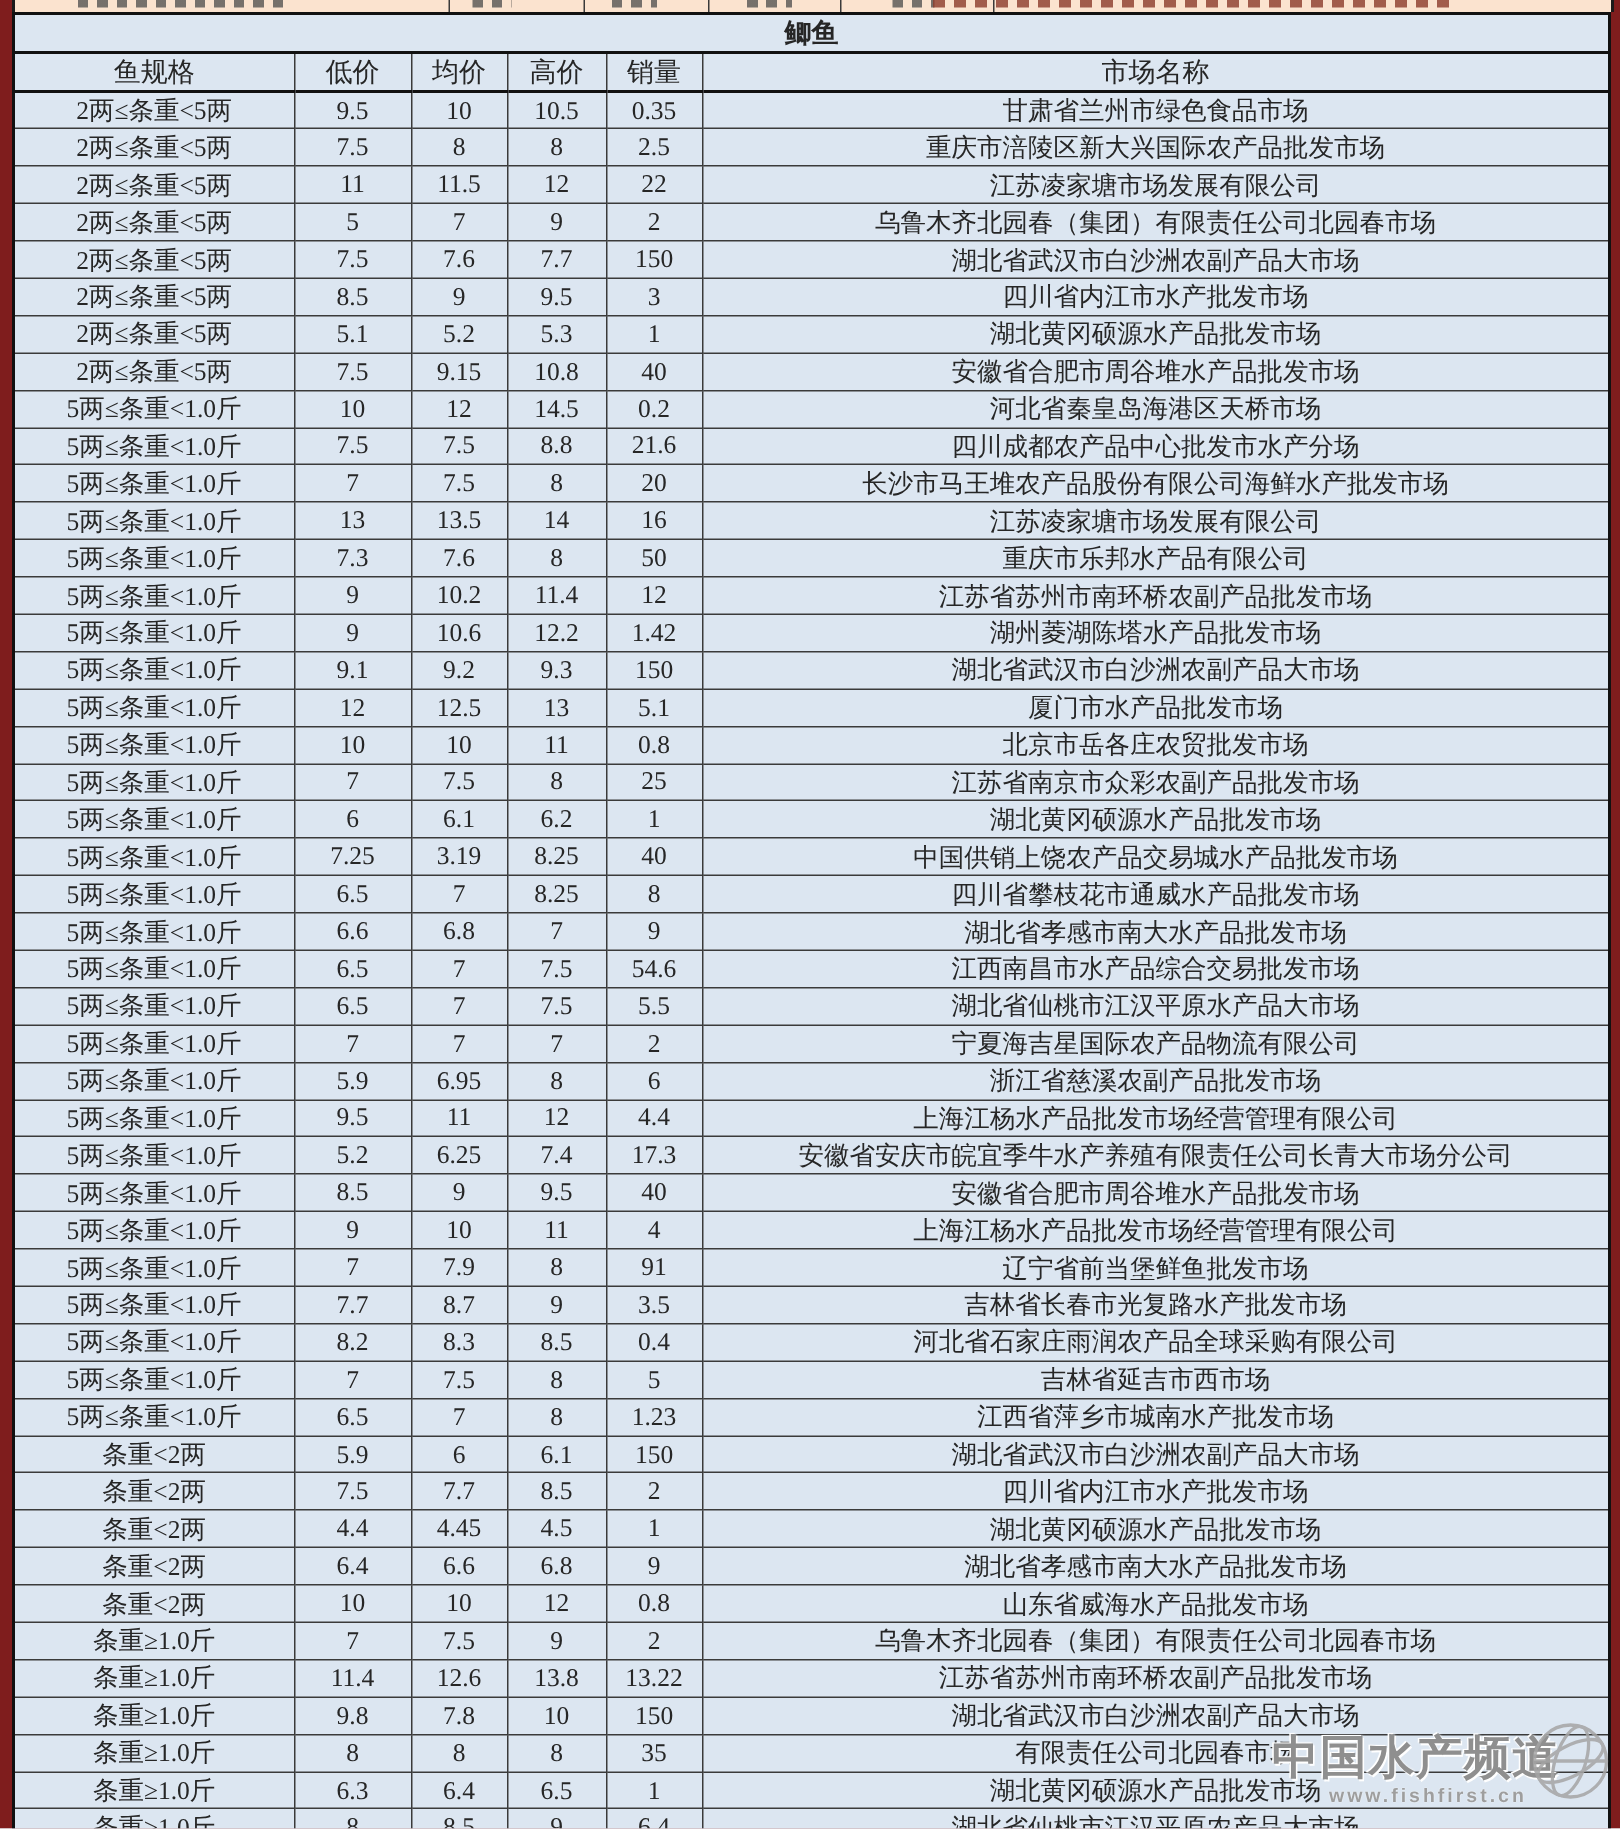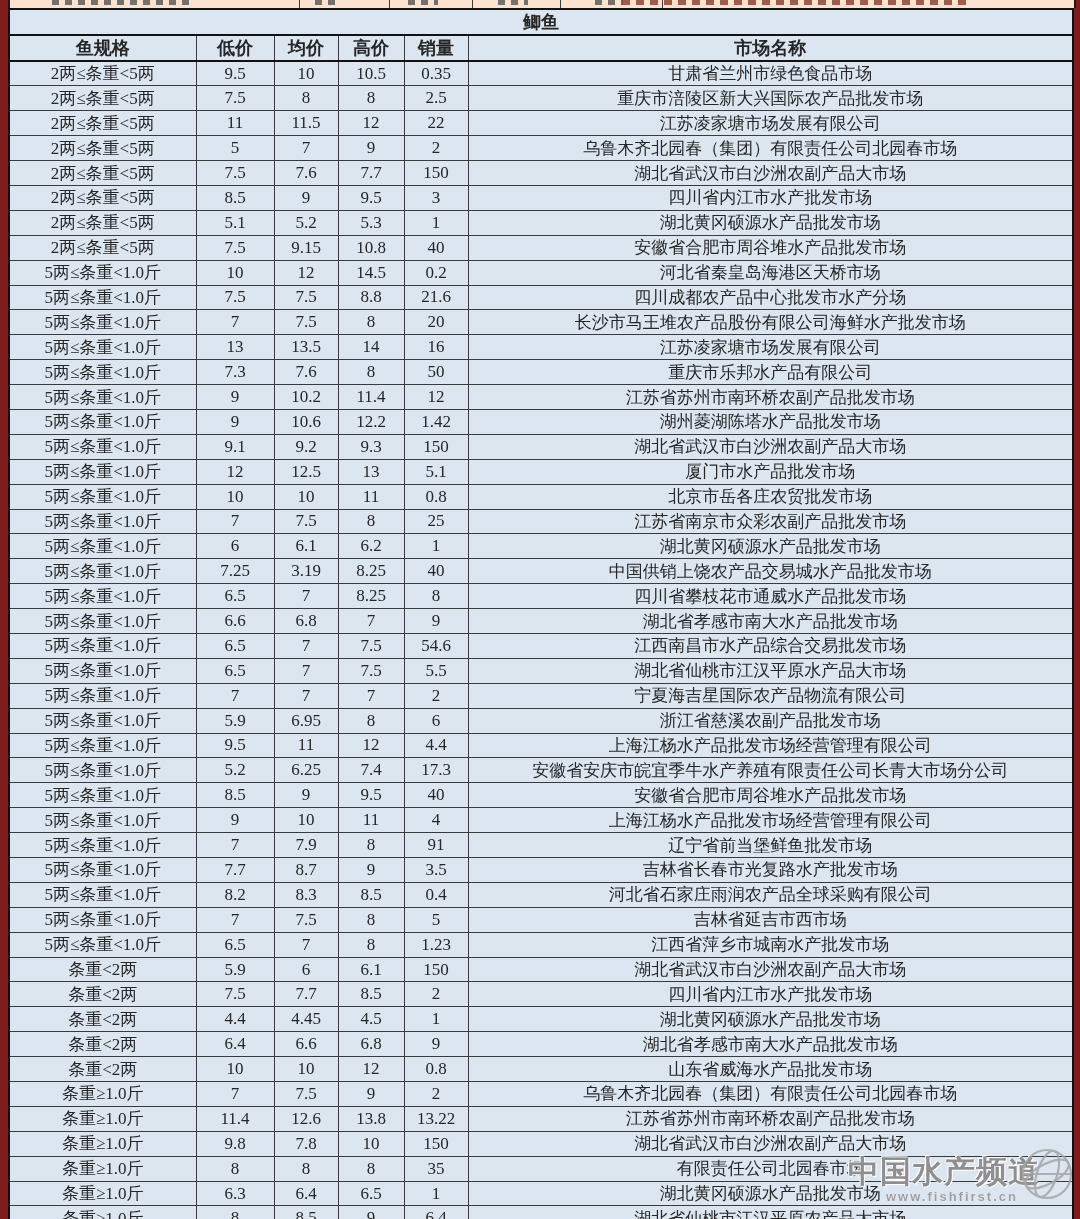--- a/index.html
+++ b/index.html
@@ -39,21 +39,21 @@
     border:1px solid #3a3a3a;
     padding:0;text-align:center;vertical-align:middle;
     overflow:hidden;white-space:nowrap;
   }
   table.price-table{border:2px solid #111111;}
   tr.title-row td{
     height:22px;font-weight:bold;font-size:18px;
     border-bottom:2px solid #111111;
   }
   tr.header-row th{
-    height:23px;font-weight:bold;font-size:18px;
+    height:23px;font-weight:normal;font-size:18px;
     border-bottom:2px solid #111111;
   }
   tr.data-row{height:24.9px;}
   tr.data-row td{font-size:17px;}
   
   .watermark{
     position:absolute;right:2px;bottom:2px;width:230px;height:80px;
     pointer-events:none;z-index:5;
   }
   .wm-brand{

